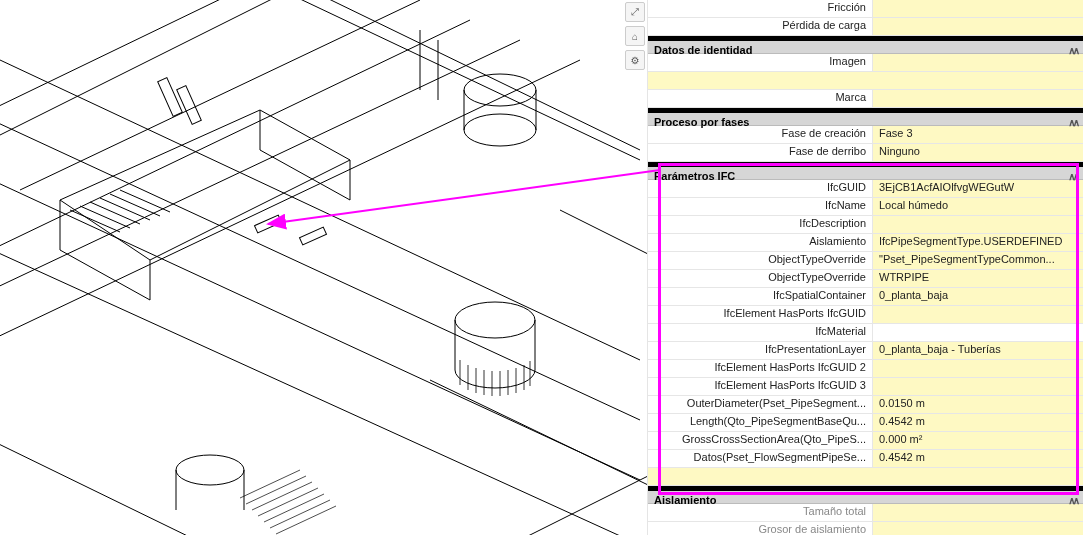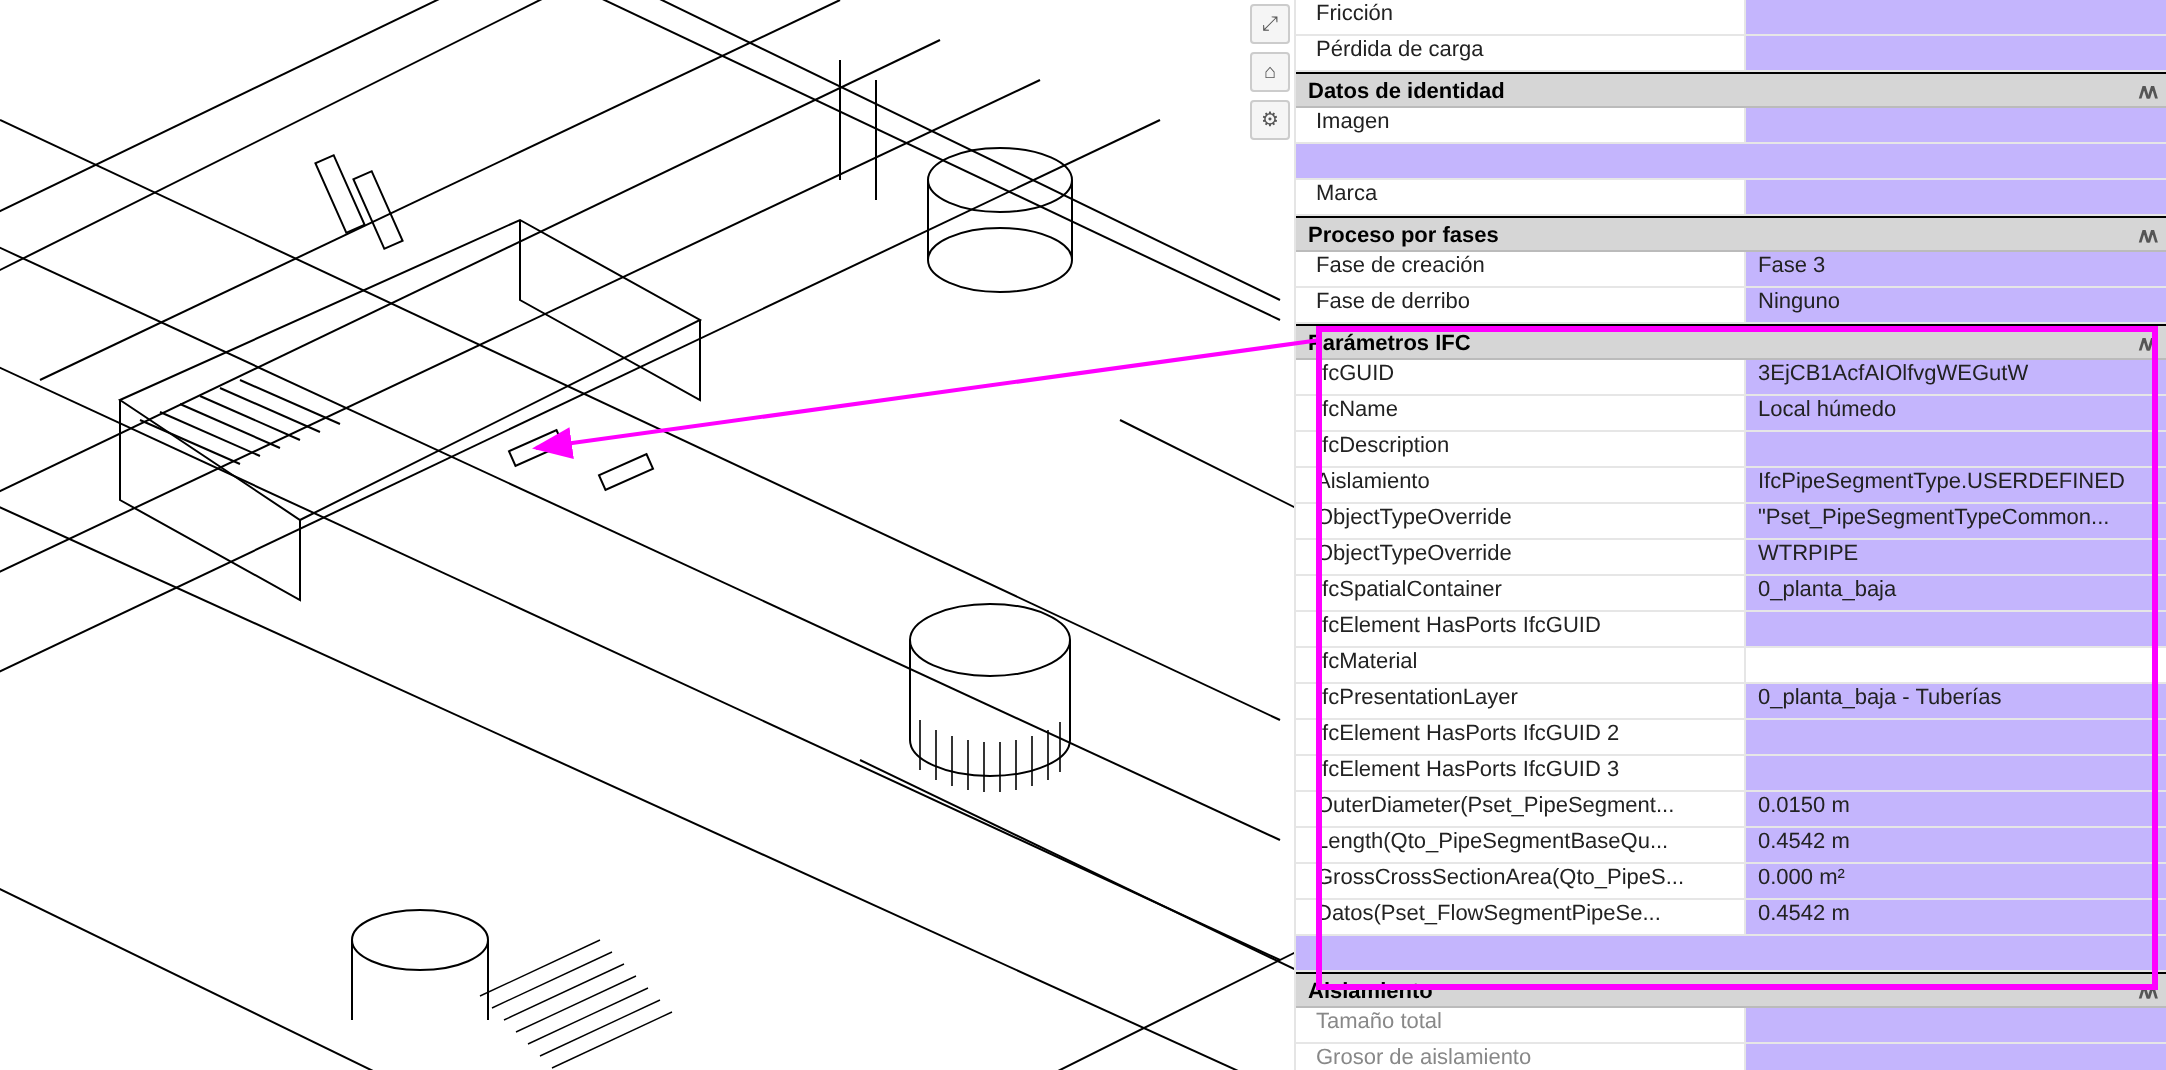--- a/index.html
+++ b/index.html
@@ -4,26 +4,26 @@
 <style>
   * { box-sizing: border-box; margin: 0; padding: 0; }
   html, body { width: 1083px; height: 535px; font-family: "Segoe UI", Tahoma, sans-serif; font-size: 11px; overflow: hidden; background: #fff; }
   .root { display: flex; width: 100%; height: 100%; }
   .canvas { position: relative; flex: 0 0 648px; height: 535px; background: #fff; overflow: hidden; border-right: 1px solid #e5e5e5; }
   .canvas svg { position: absolute; top:0; left:0; }
   .nav-tools { position: absolute; top: 2px; right: 2px; display: flex; flex-direction: column; gap: 4px; }
   .nav-btn { width: 20px; height: 20px; background: #f5f5f5; border: 1px solid #ccc; border-radius: 2px; display:flex; align-items:center; justify-content:center; font-size:10px; color:#555;}
   .props { flex: 1; height: 535px; overflow: hidden; background: #fff; position: relative; }
   .props-inner { position:absolute; top:0; left:0; right:0; }
-  .section-header { background: #d6d6d6; border-top: 1px solid #000000; border-bottom: 1px solid #bbb; font-weight: bold; padding: 1px 6px; position: relative; height:18px; line-height:16px; }
+  .section-header { background: #d6d6d6; border-top: 5px solid #000000; border-bottom: 1px solid #bbb; font-weight: bold; padding: 1px 6px; position: relative; height:18px; line-height:16px; }
   .section-header .chev { position: absolute; right: 6px; top: 2px; font-size: 10px; color:#555; letter-spacing:-3px;}
   .row { display: flex; height: 18px; border-bottom: 1px solid #e6e6e6; }
-  .cell-label { flex: 0 0 225px; padding: 1px 6px 1px 10px; background: #fff; color: #222; white-space: nowrap; overflow:hidden; text-overflow:ellipsis; border-right: 1px solid #e6e6e6;}
+  .cell-label { flex: 0 0 225px; padding: 1px 6px 1px 10px; background: #fff; color: #222; white-space: nowrap; overflow:hidden; text-overflow:ellipsis; border-right: 1px solid #e6e6e6; text-align: right;}
   .cell-label.dim { color: #888; }
-  .cell-val { flex: 1; padding: 1px 6px; background: #c4b5fd; color: #222; white-space: nowrap; overflow:hidden; text-overflow:ellipsis;}
+  .cell-val { flex: 1; padding: 1px 6px; background: #fef9c3; color: #222; white-space: nowrap; overflow:hidden; text-overflow:ellipsis;}
   .highlight-box { position: absolute; border: 3px solid magenta; pointer-events: none; z-index: 50; }
   .arrow { position:absolute; top:0; left:0; pointer-events:none; z-index:60;}
 </style>
 </head>
 <body>
 
 <div class="root">
   <div class="canvas">
     <svg width="648" height="535" viewBox="0 0 648 535">
       <g stroke="#000" stroke-width="1" fill="none">

